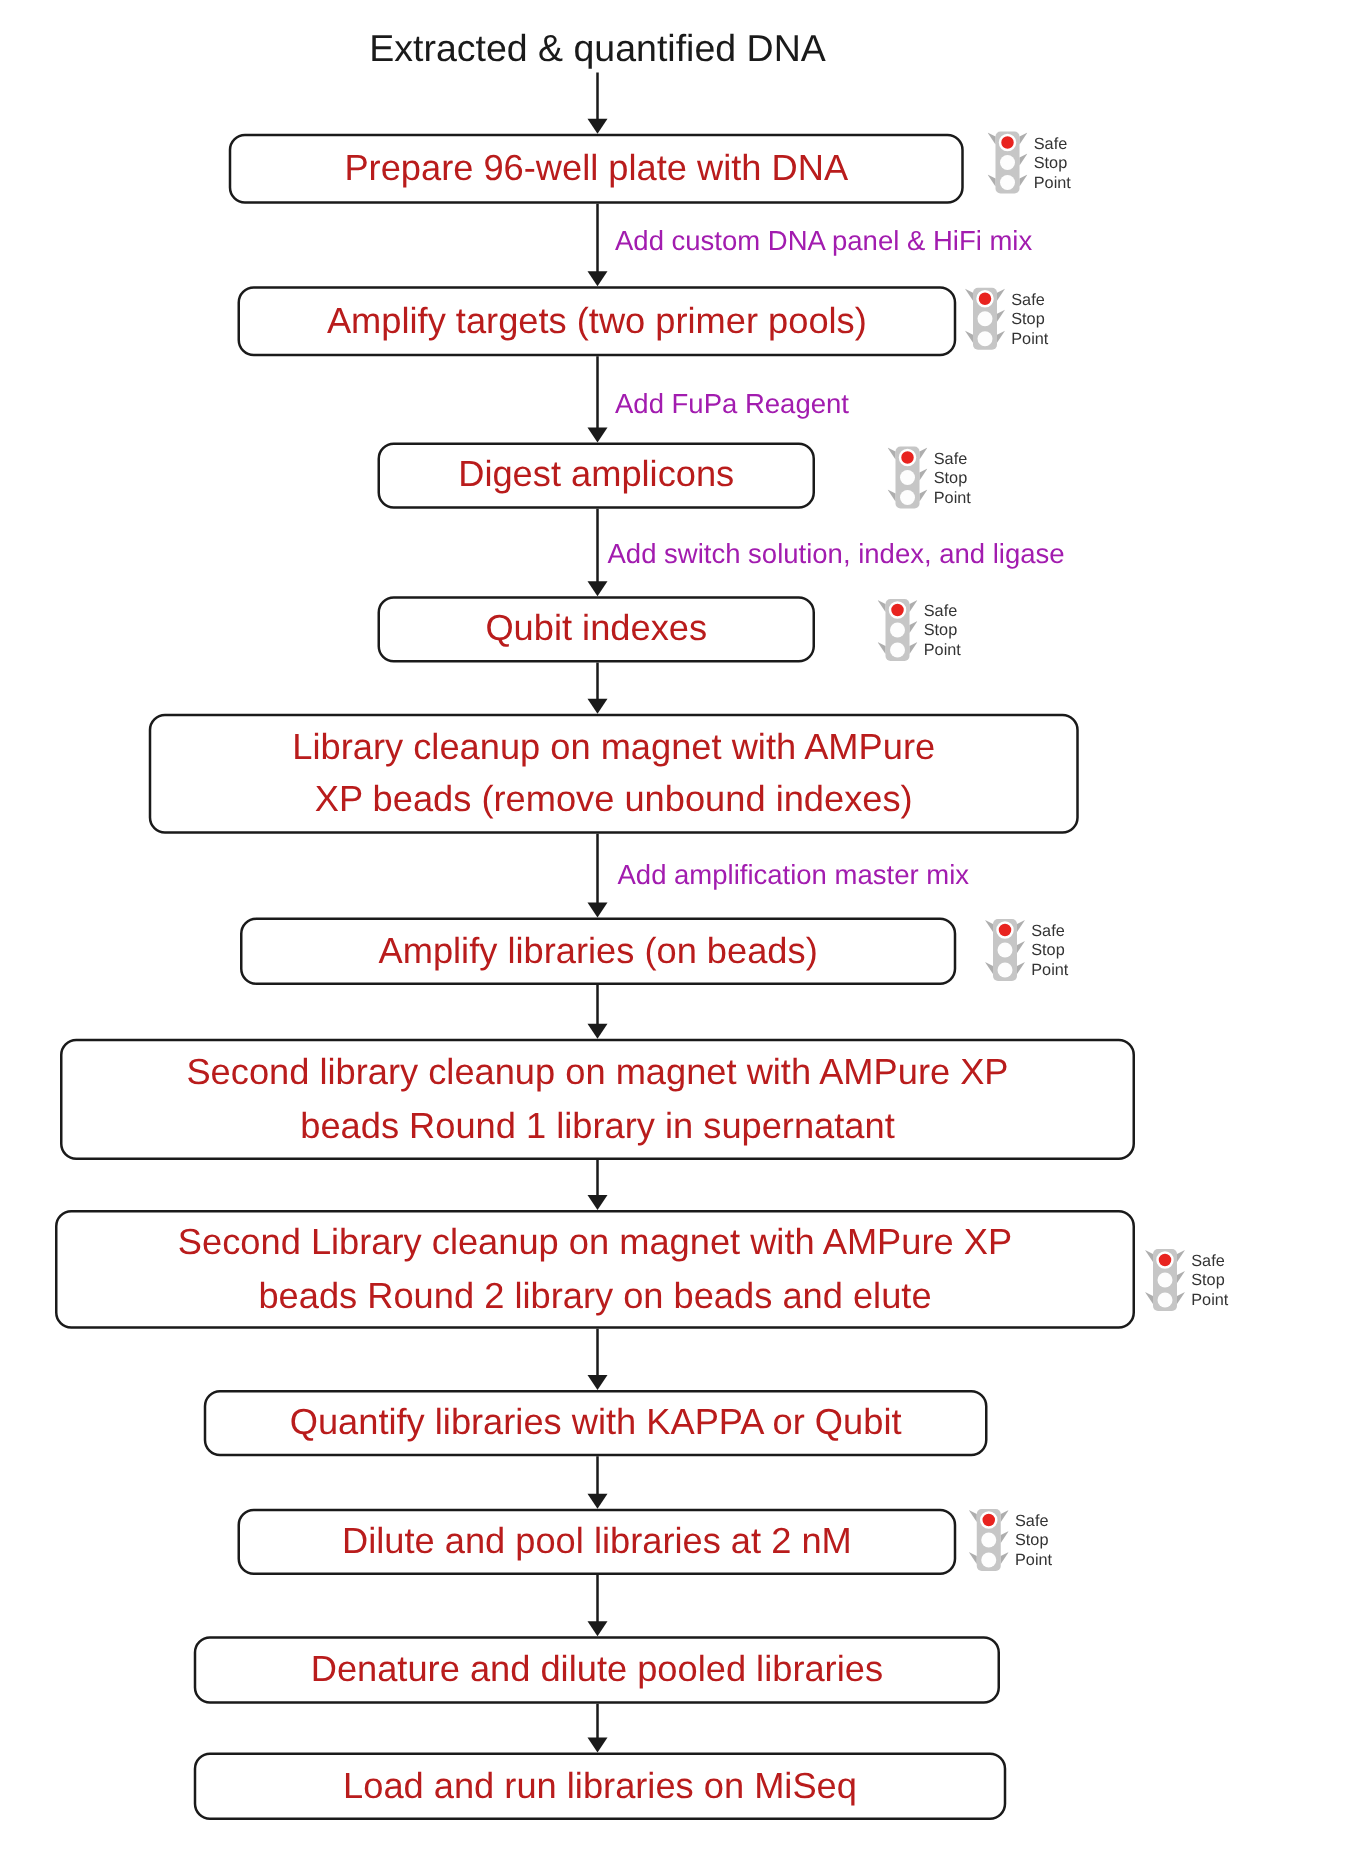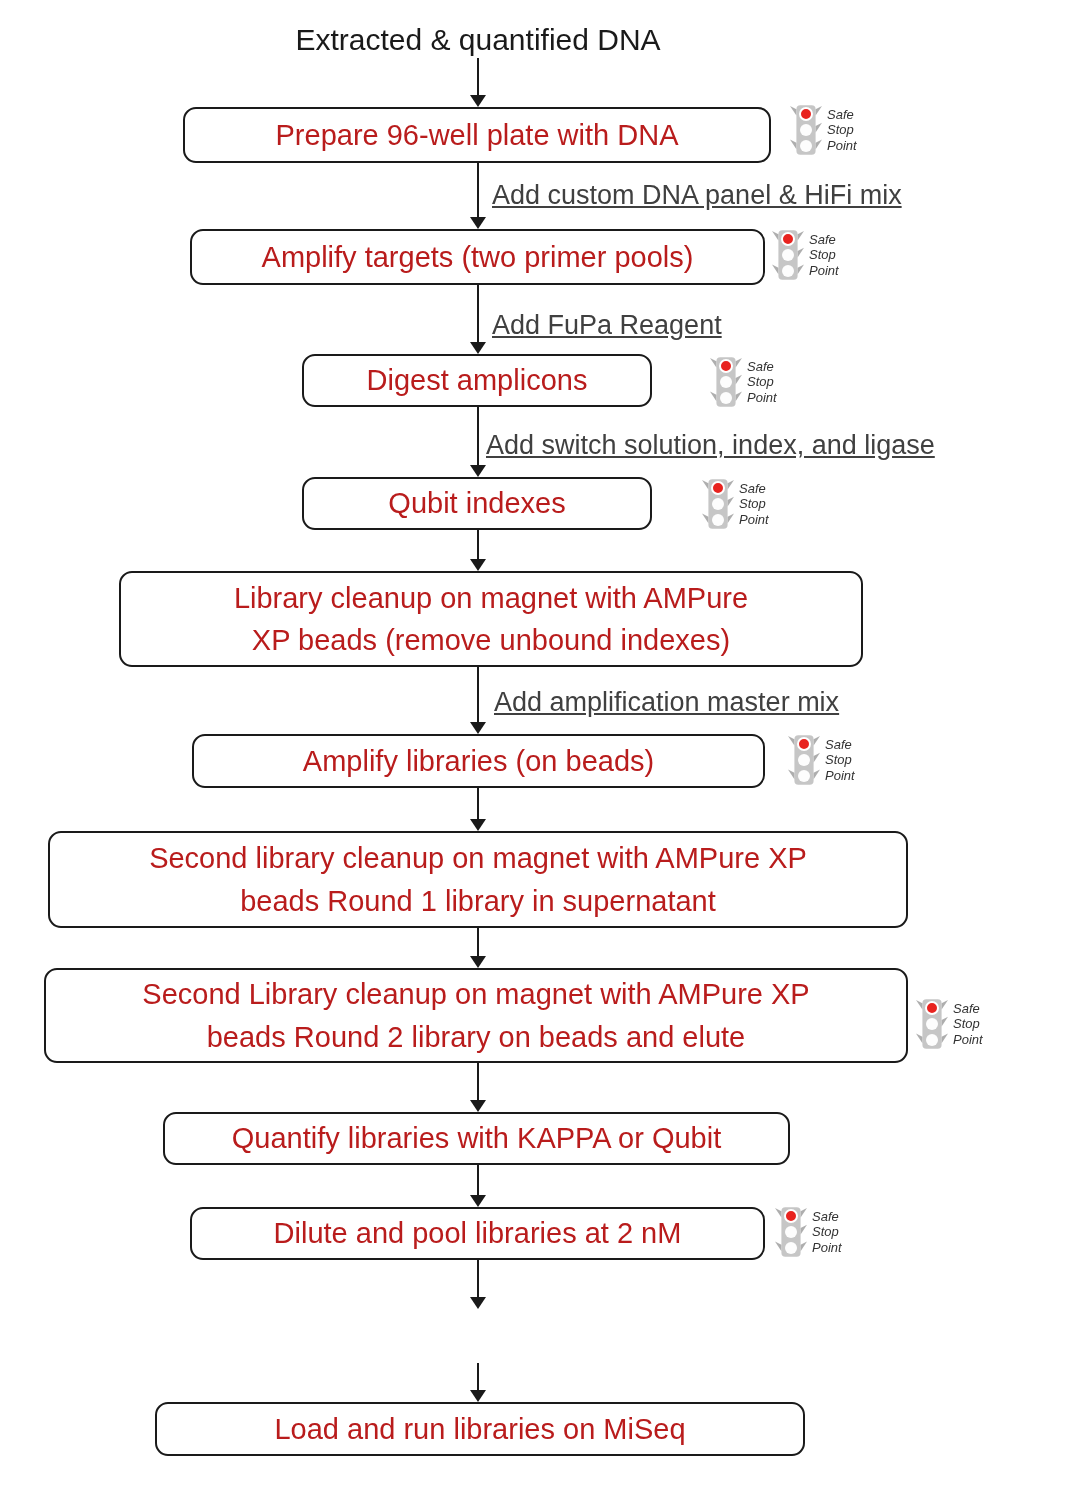--- a/index.html
+++ b/index.html
@@ -54,31 +54,29 @@
     left: 0;
     bottom: 0;
     width: 0;
     height: 0;
     border-left: 8px solid transparent;
     border-right: 8px solid transparent;
     border-top: 12px solid #1a1a1a;
   }
   .edge-label {
     position: absolute;
-    font-size: 27px;
+    font-size: 22px;
     white-space: nowrap;
-    color: #404040;
-    text-decoration: underline;
+    color: #a21caf;
   }
   .safestop {
     position: absolute;
     display: flex;
     align-items: center;
     gap: 5px;
-    font-style: italic;
   }
   .tl-icon svg { display: block; }
   .ss-text {
     display: flex;
     flex-direction: column;
     font-size: 13px;
     line-height: 1.18;
     color: #333333;
   }
 </style>
@@ -127,20 +125,21 @@
   <div class="node" style="left:302px; top:477px; width:350px; height:53px">Qubit indexes</div>
   <div class="node" style="left:119px; top:571px; width:744px; height:96px">Library cleanup on magnet with AMPure
 XP beads (remove unbound indexes)</div>
   <div class="node" style="left:192px; top:734px; width:573px; height:54px">Amplify libraries (on beads)</div>
   <div class="node" style="left:48px; top:831px; width:860px; height:97px">Second library cleanup on magnet with AMPure XP
 beads Round 1 library in supernatant</div>
   <div class="node" style="left:44px; top:968px; width:864px; height:95px">Second Library cleanup on magnet with AMPure XP
 beads Round 2 library on beads and elute</div>
   <div class="node" style="left:163px; top:1112px; width:627px; height:53px">Quantify libraries with KAPPA or Qubit</div>
   <div class="node" style="left:190px; top:1207px; width:575px; height:53px">Dilute and pool libraries at 2 nM</div>
+  <div class="node" style="left:155px; top:1309px; width:645px; height:54px">Denature and dilute pooled libraries</div>
   <div class="node" style="left:155px; top:1402px; width:650px; height:54px">Load and run libraries on MiSeq</div>
 
   <div class="safestop" style="left:790px; top:104px">
     <span class="tl-icon">
         <svg width="32" height="52">
           <use href="#tl"></use>
         </svg>
       </span>
     <span class="ss-text">
       <span>Safe</span>

